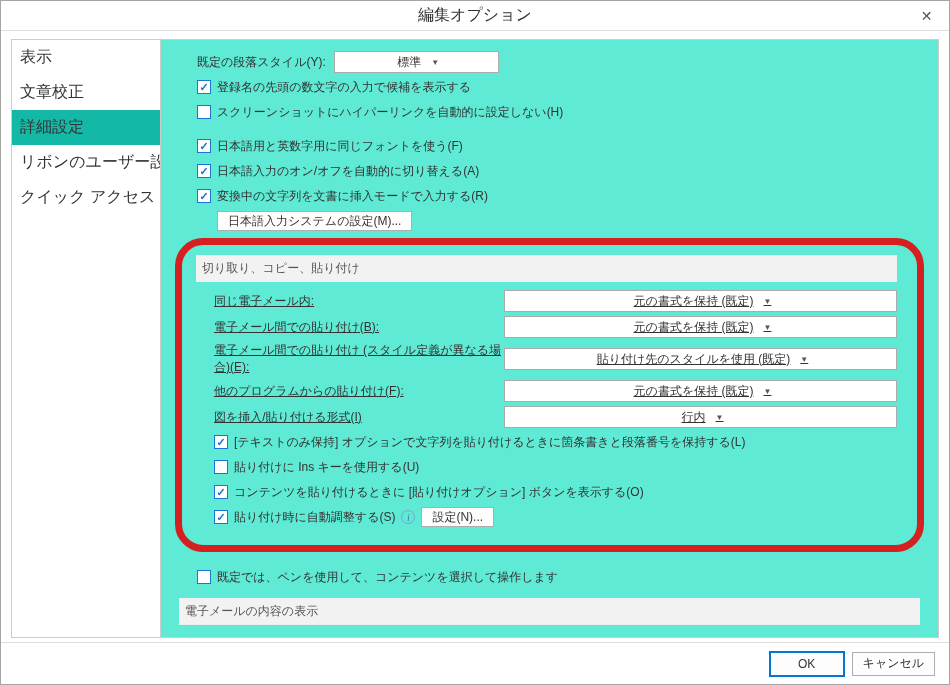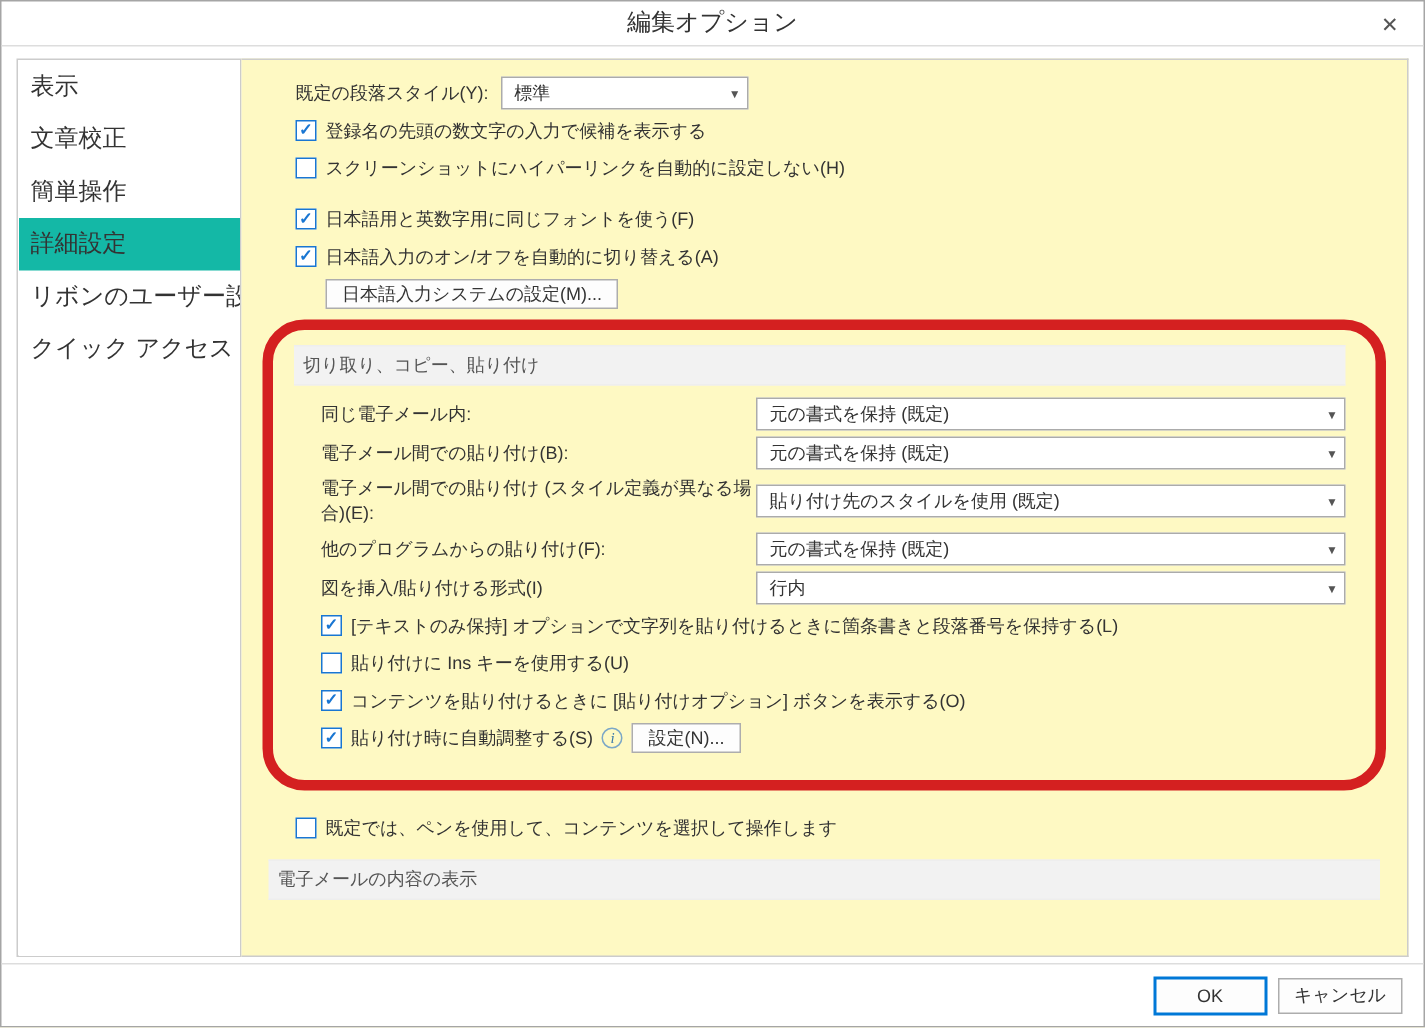--- a/index.html
+++ b/index.html
@@ -64,21 +64,21 @@
   }
   .sidebar-item.selected {
     background: #14b8a6;
   }
   .content-wrap {
     flex: 1;
     border: 1px solid #ccc;
     border-left: none;
     overflow: hidden;
     position: relative;
-    background: #fef9c3;
+    background: #5eead4;
   }
   .content {
     position: absolute;
     inset: 0;
     overflow-y: auto;
     padding: 8px 18px 8px 18px;
   }
   .row {
     display: flex;
     align-items: center;
@@ -106,21 +106,21 @@
     font-weight: bold;
   }
   .dropdown {
     height: 22px;
     border: 1px solid #ababab;
     display: inline-flex;
     align-items: center;
     padding: 0 4px 0 8px;
     min-width: 165px;
     background: #fff;
-    justify-content: space-between;
+    justify-content: center;
   }
   .dropdown .arrow {
     margin-left: 10px;
     font-size: 8px;
     color: #555;
   }
   .dropdown.wide { min-width: 195px; }
   .dropdown.narrow { min-width: 70px; }
   .btn {
     height: 20px;
@@ -158,20 +158,21 @@
     justify-content: center;
     margin: 0 6px;
     font-style: italic;
     font-family: serif;
   }
   .grid2 {
     display: grid;
     grid-template-columns: 290px auto;
     row-gap: 4px;
     align-items: center;
+    text-decoration: underline;
   }
   .footer {
     height: 42px;
     border-top: 1px solid #ddd;
     display: flex;
     justify-content: flex-end;
     align-items: center;
     padding: 0 14px;
     gap: 8px;
   }
@@ -193,21 +194,20 @@
     <span class="title">編集オプション</span>
     <div class="close-btn">
       <span>✕</span>
     </div>
   </div>
 
   <div class="body">
     <div class="sidebar">
       <div class="sidebar-item"><span>表示</span></div>
       <div class="sidebar-item"><span>文章校正</span></div>
-      <div class="sidebar-item"><span>簡単操作</span></div>
       <div class="sidebar-item selected"><span>詳細設定</span></div>
       <div class="sidebar-item"><span>リボンのユーザー設定</span></div>
       <div class="sidebar-item"><span>クイック アクセス ツール バー</span></div>
     </div>
 
     <div class="content-wrap">
       <div class="content">
 
         <div class="indent">
           <div class="row">
@@ -226,20 +226,24 @@
             <span>スクリーンショットにハイパーリンクを自動的に設定しない(H)</span>
           </div>
           <div style="height:6px"></div>
           <div class="row">
             <span class="checkbox checked"></span>
             <span>日本語用と英数字用に同じフォントを使う(F)</span>
           </div>
           <div class="row">
             <span class="checkbox checked"></span>
             <span>日本語入力のオン/オフを自動的に切り替える(A)</span>
+          </div>
+          <div class="row">
+            <span class="checkbox checked"></span>
+            <span>変換中の文字列を文書に挿入モードで入力する(R)</span>
           </div>
           <div class="row" style="padding-left:20px">
             <div class="btn">
               <span>日本語入力システムの設定(M)...</span>
             </div>
           </div>
         </div>
 
         <div class="highlight-box">
           <div class="section-header" style="margin-top:0">切り取り、コピー、貼り付け</div>

